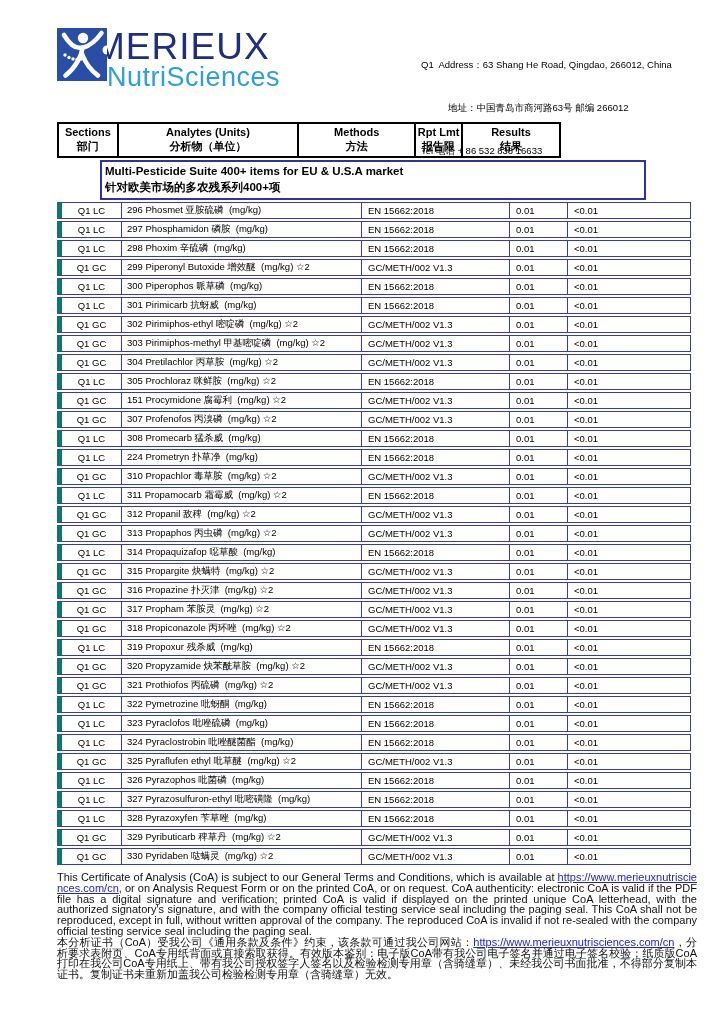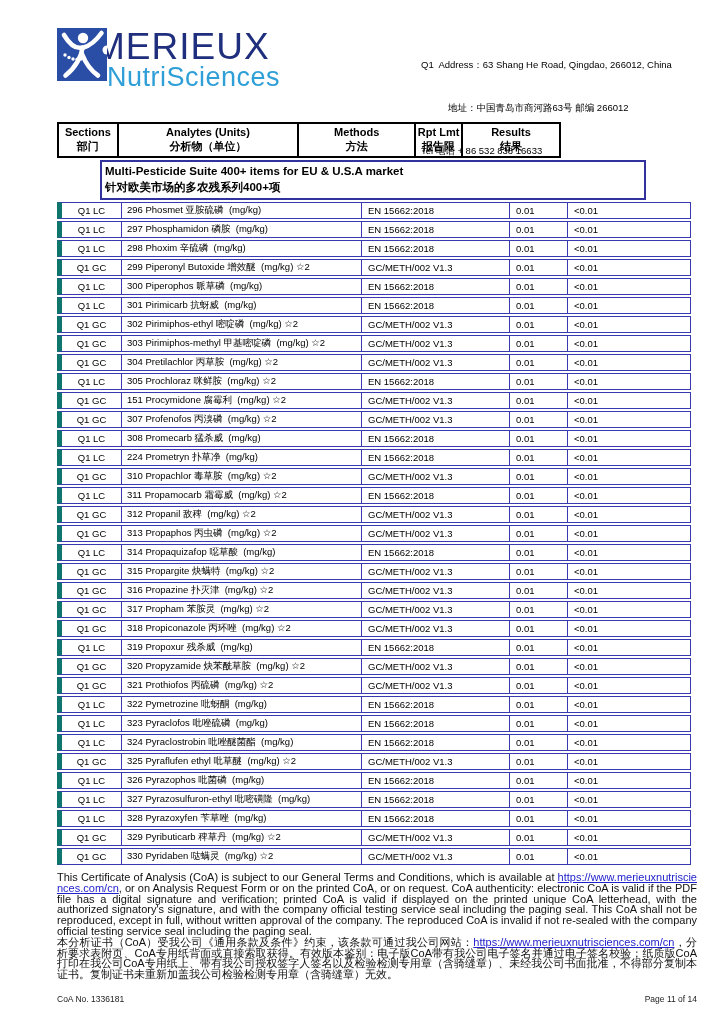--- a/index.html
+++ b/index.html
@@ -382,18 +382,14 @@
           <td class="c-result">&lt;0.01</td>
         </tr>
       </tbody>
   </table>
 
   <div class="footer">
     <p><span>This Certificate of Analysis (CoA) is subject to our General Terms and Conditions, which is available at </span><a class="link">https://www.merieuxnutrisciences.com/cn</a><span>, or on Analysis Request Form or on the printed CoA, or on request. CoA authenticity: electronic CoA is valid if the PDF file has a digital signature and verification; printed CoA is valid if displayed on the printed unique CoA letterhead, with the authorized signatory's signature, and with the company official testing service seal including the paging seal. This CoA shall not be reproduced, except in full, without written approval of the company. The reproduced CoA is invalid if not re-sealed with the company official testing service seal including the paging seal.</span></p>
     <p><span>本分析证书（CoA）受我公司《通用条款及条件》约束，该条款可通过我公司网站：</span><a class="link">https://www.merieuxnutrisciences.com/cn</a><span>，分析要求表附页、CoA专用纸背面或直接索取获得。有效版本鉴别：电子版CoA带有我公司电子签名并通过电子签名校验；纸质版CoA打印在我公司CoA专用纸上、带有我公司授权签字人签名以及检验检测专用章（含骑缝章）、未经我公司书面批准，不得部分复制本证书。复制证书未重新加盖我公司检验检测专用章（含骑缝章）无效。</span></p>
   </div>
 
-  <div class="bottom">
-    <span>CoA No. 1336181</span>
-    <span>Page 11 of 14</span>
-  </div>
 
 </div>
 
 </body></html>

